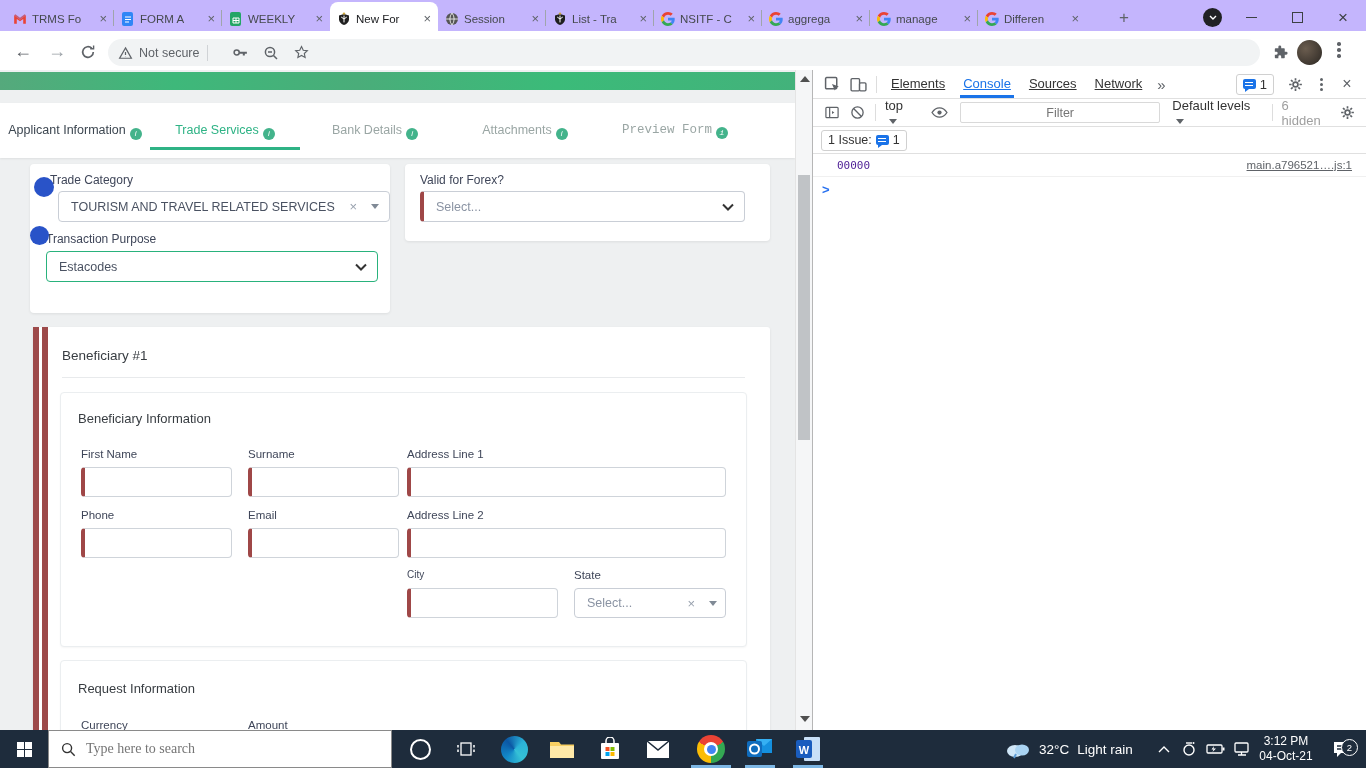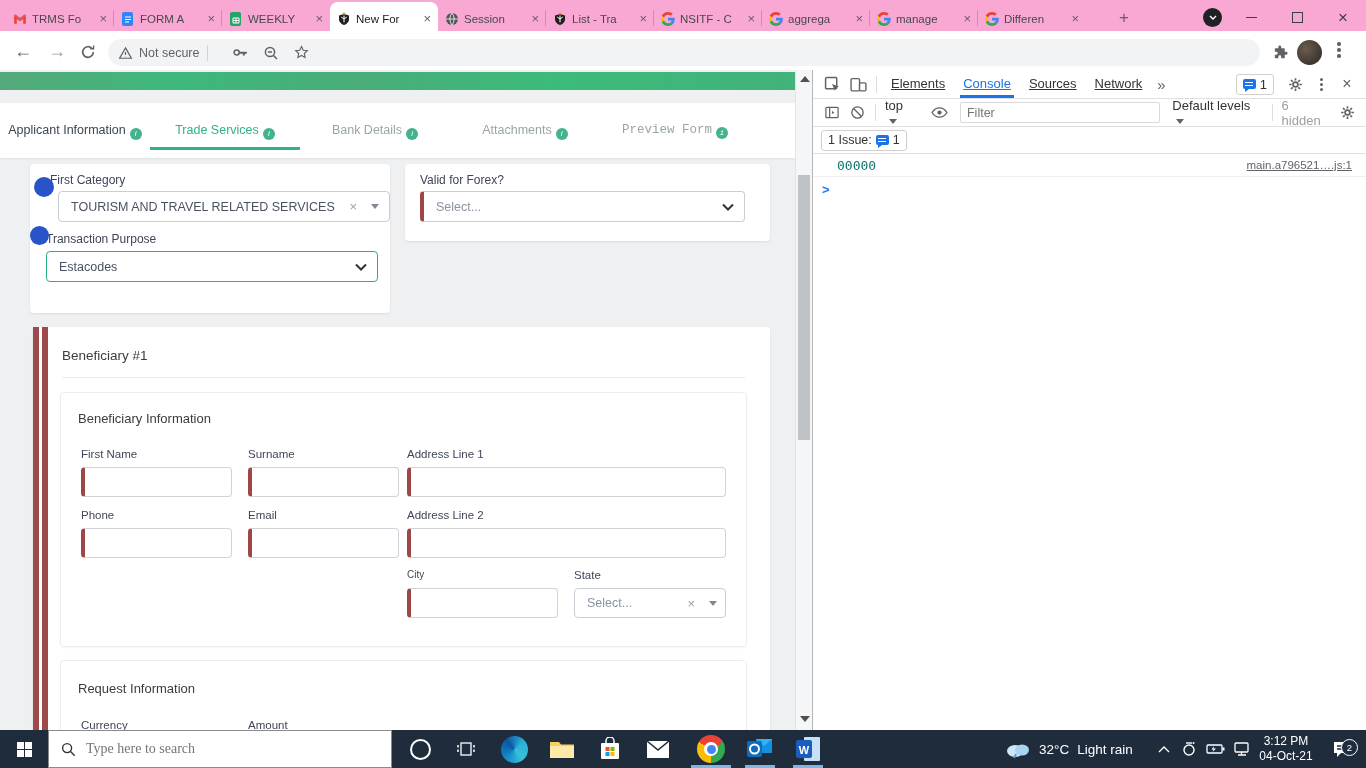--- a/index.html
+++ b/index.html
@@ -1,20 +1,20 @@
 <!DOCTYPE html>
 <html><head>
 <meta charset="utf-8">
 <style>
   html,body{margin:0;padding:0;background:#555;}
   #screen{position:relative;width:1366px;height:768px;overflow:hidden;background:#fff;
           font-family:"Liberation Sans",sans-serif;-webkit-font-smoothing:antialiased;}
 
   
-  .tabstrip{position:absolute;left:0;top:0;width:1366px;height:31px;background:#f9a8d4;}
+  .tabstrip{position:absolute;left:0;top:0;width:1366px;height:31px;background:#c4b5fd;}
   .tabs-row{position:absolute;left:6px;top:0;height:35px;display:flex;align-items:flex-end;}
   .btab{position:relative;width:108px;height:33px;display:flex;align-items:center;gap:5px;
         padding:0 7px;box-sizing:border-box;font-size:11.5px;color:#45494d;cursor:default;}
   .btab:not(.active)+.btab:not(.active)::before{content:"";position:absolute;left:-1px;top:8px;height:16px;width:1px;background:#9fa5ab;}
   .btab.active{background:#fff;border-radius:8px 8px 0 0;color:#202124;}
   .btab .lbl{flex:1;white-space:nowrap;overflow:hidden;}
   .tclose{font-size:13px;color:#5f6368;line-height:1;}
   .fav{width:14px;height:14px;flex:0 0 14px;display:flex;align-items:center;justify-content:center;}
   .newtab{position:absolute;left:1112px;top:7px;width:24px;height:24px;border-radius:50%;
           text-align:center;line-height:22px;font-size:17px;color:#5f6368;}
@@ -76,24 +76,24 @@
   .dtic{width:26px;display:flex;justify-content:center;}
   .dtsep{width:1px;height:17px;background:#ddd;margin:0 5px;}
   .dttab{padding:0 9px;height:28px;line-height:28px;position:relative;color:#333;text-decoration:underline;}
   .dttab.on{color:#1a73e8;}
   .dttab.on::after{content:"";position:absolute;left:6px;right:6px;bottom:0;height:3px;background:#1a73e8;}
   .badgebox{display:flex;align-items:center;gap:4px;border:1px solid #d0d0d0;border-radius:3px;height:19px;padding:0 6px;margin-left:auto;}
   .chatic{position:relative;width:13px;height:10px;background:#1a73e8;border-radius:2px;}
   .chatic::before{content:"";position:absolute;left:2px;bottom:-3px;border-left:4px solid #1a73e8;border-bottom:3px solid transparent;}
   .chatic::after{content:"";position:absolute;left:2px;top:3px;width:8px;height:1px;background:#fff;box-shadow:0 3px 0 #fff;}
   .filterin{width:190px;height:19px;border:1px solid #d9d9d9;border-radius:2px;font-size:12.5px;padding:0 6px;
-            font-family:"Liberation Sans",sans-serif;outline:none;color:#333;}
+            font-family:"Liberation Sans",sans-serif;outline:none;color:#333;text-align:center;}
   .graytxt{color:#9e9e9e;}
   .logrow{display:flex;align-items:center;height:22px;border-bottom:1px solid #f0f0f0;padding:0 14px 0 24px;}
-  .logtxt{font-family:"DejaVu Sans Mono",monospace;font-size:13px;color:#0f766e;}
+  .logtxt{font-family:"DejaVu Sans Mono",monospace;font-size:11px;color:#4c1d95;}
   .loglink{margin-left:auto;font-size:11.5px;color:#5f6368;text-decoration:underline;}
   .prompt{color:#2871f0;font-weight:bold;font-size:13px;padding:5px 0 0 9px;}
   .caret{display:inline-block;width:0;height:0;border-left:4px solid transparent;border-right:4px solid transparent;border-top:5px solid #5f6368;vertical-align:middle;margin-left:4px;}
 
   
   .taskbar{position:absolute;left:0;top:730px;width:1366px;height:38px;background:#1e2c3c;}
   .tbitem{position:absolute;top:0;height:38px;display:flex;align-items:center;justify-content:center;}
   .runbar{position:absolute;top:35px;height:3px;background:#7cb6e4;}
   .tsearch{position:absolute;left:48px;top:0;width:344px;height:38px;background:#fff;display:flex;align-items:center;box-sizing:border-box;border:1px solid #8a8a8a;}
   .tsearch input{border:none;outline:none;font-size:14px;color:#b91c1c;width:250px;font-family:Liberation Serif, serif;background:transparent;}
@@ -305,21 +305,21 @@
     <div class="ftabstrip">
       <div class="ftab first" style="left:0;"><span>Applicant Information</span><span class="info">i</span></div>
       <div class="ftab on" style="left:150px;"><span>Trade Services</span><span class="info">i</span></div>
       <div class="ftab" style="left:300px;"><span>Bank Details</span><span class="info">i</span></div>
       <div class="ftab" style="left:450px;"><span>Attachments</span><span class="info">i</span></div>
       <div class="ftab" style="left:600px;font-family:Liberation Mono, monospace;"><span>Preview Form</span><span class="info">i</span></div>
       <div class="ftab-underline"></div>
     </div>
 
     <div class="card" style="left:30px;top:94px;width:360px;height:149px;">
-      <div class="flabel" style="left:20px;top:9px;">First Category</div>
+      <div class="flabel" style="left:20px;top:9px;">Trade Category</div>
       <div class="selbox" style="left:28px;top:27px;width:332px;">
         <span class="txt">TOURISM AND TRAVEL RELATED SERVICES</span>
         <span class="clr">×</span>
         <span class="caret" style="margin-right:10px;border-top-color:#808a96;"></span>
       </div>
       <div class="flabel" style="left:16px;top:68px;">Transaction Purpose</div>
       <div class="selbox greenborder" style="left:16px;top:87px;width:332px;">
         <span class="txt">Estacodes</span>
         <span class="chev">
             <svg width="12" height="8" viewBox="0 0 12 8">

